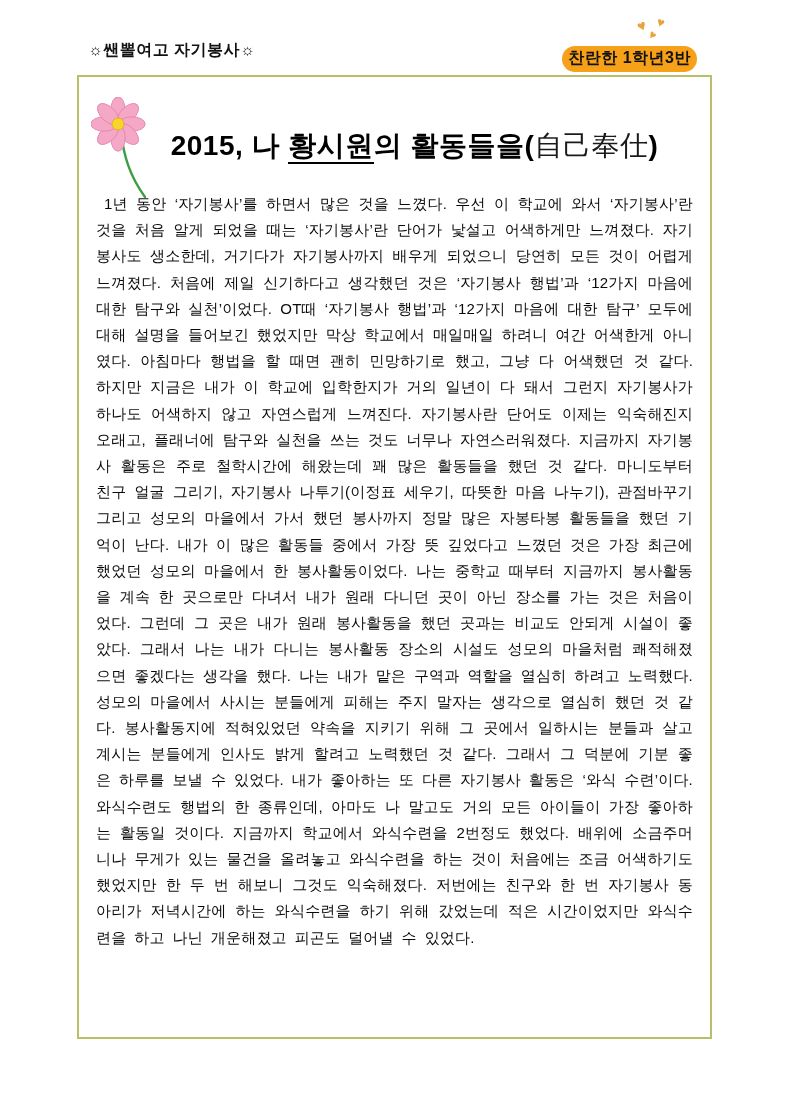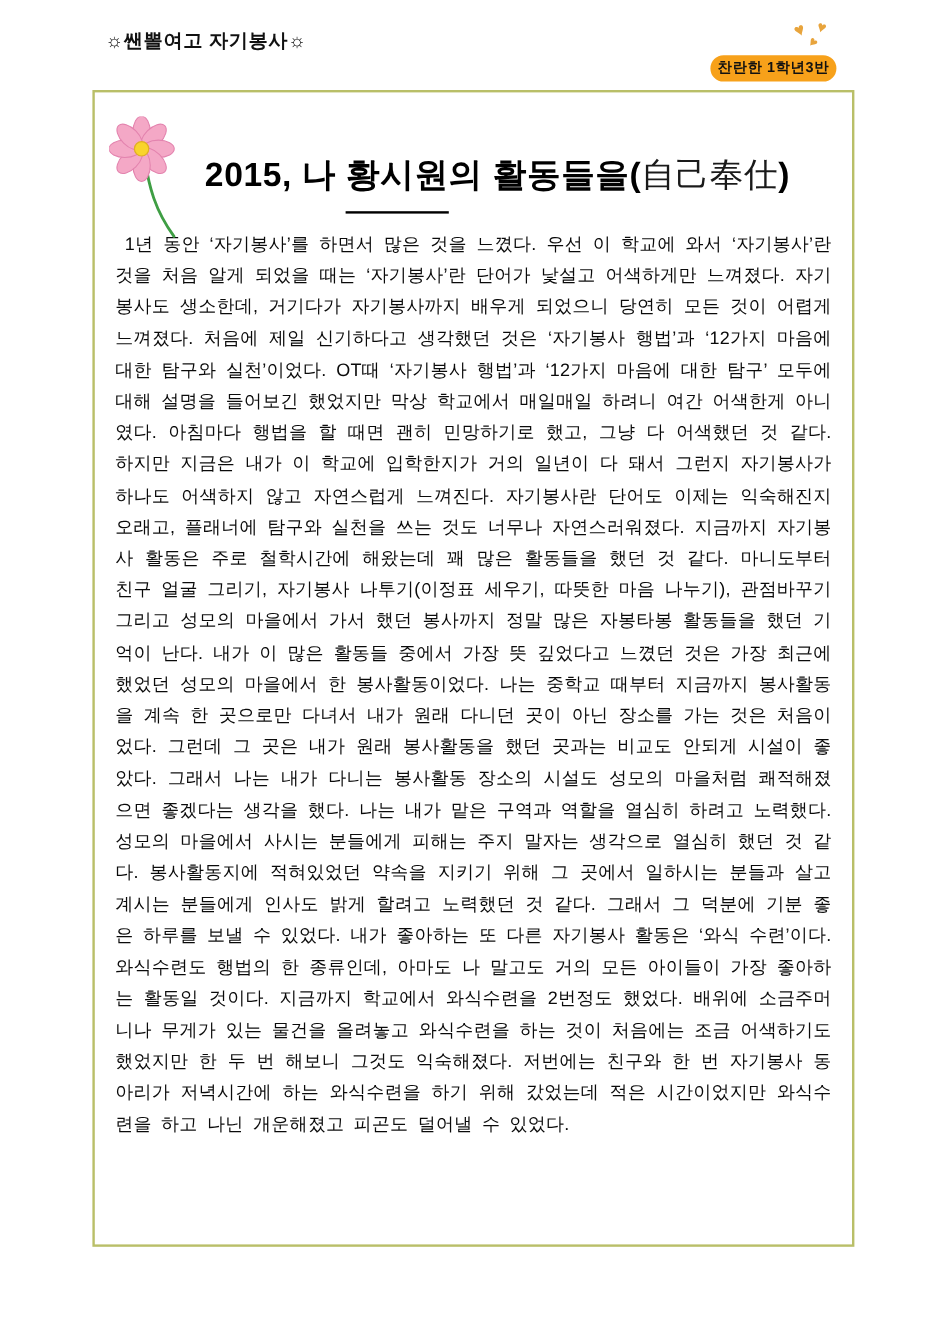--- a/index.html
+++ b/index.html
@@ -12,21 +12,21 @@
     position: relative;
     width: 792px;
     height: 1120px;
     background: #ffffff;
     overflow: hidden;
   }
   
   .school-header {
     position: absolute;
     left: 88px;
-    top: 24px;
+    top: 40px;
     font-size: 16px;
     font-weight: bold;
     color: #111111;
     letter-spacing: 0.5px;
   }
   .badge-wrap {
     position: absolute;
     right: 95px;
     top: 16px;
     text-align: right;
@@ -41,21 +41,21 @@
     color: #e8a43c;
     line-height: 1;
   }
   .hearts-decoration .h1 { right: 26px; top: 2px;  font-size: 15px; transform: rotate(-22deg); }
   .hearts-decoration .h2 { right: 8px;  top: 0px;  font-size: 13px; transform: rotate(18deg); }
   .hearts-decoration .h3 { right: 16px; top: 13px; font-size: 12px; transform: rotate(40deg); }
   .class-badge {
     display: inline-block;
     background: #f7a11a;
     color: #111111;
-    font-size: 12px;
+    font-size: 16px;
     font-weight: bold;
     padding: 2px 6px 3px 6px;
     letter-spacing: 0.5px;
     white-space: pre;
     border-radius: 13px;
   }
   
   .frame {
     position: absolute;
     left: 77px;
@@ -77,21 +77,21 @@
     margin: 50px 30px 0 70px;
     text-align: center;
     font-size: 28px;
     font-weight: bold;
     color: #000000;
     letter-spacing: 0.5px;
     white-space: nowrap;
   }
   .doc-title .underlined {
     border-bottom: 2.5px solid #000000;
-    padding-bottom: 15px;
+    padding-bottom: 1px;
   }
   .doc-title .hanja {
     font-family: "Liberation Serif", "DejaVu Serif", serif;
     font-weight: normal;
     color: #1a1a1a;
     margin-top: 16px;
   }
   .body-text {
     margin: 26px 11px 0 11px;
     font-size: 15px;

